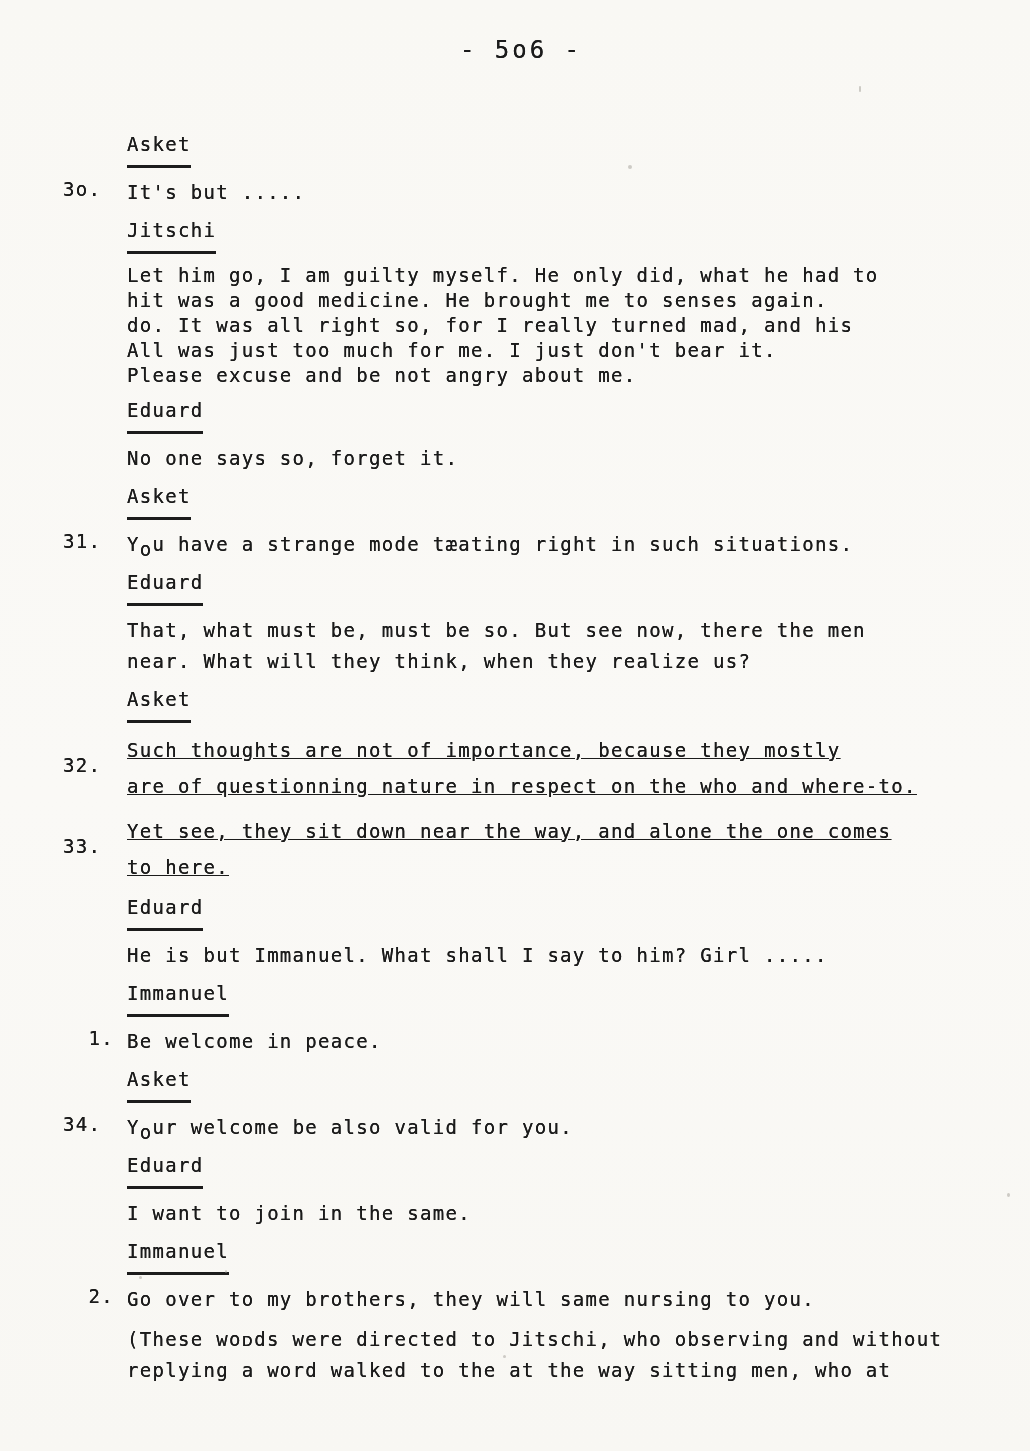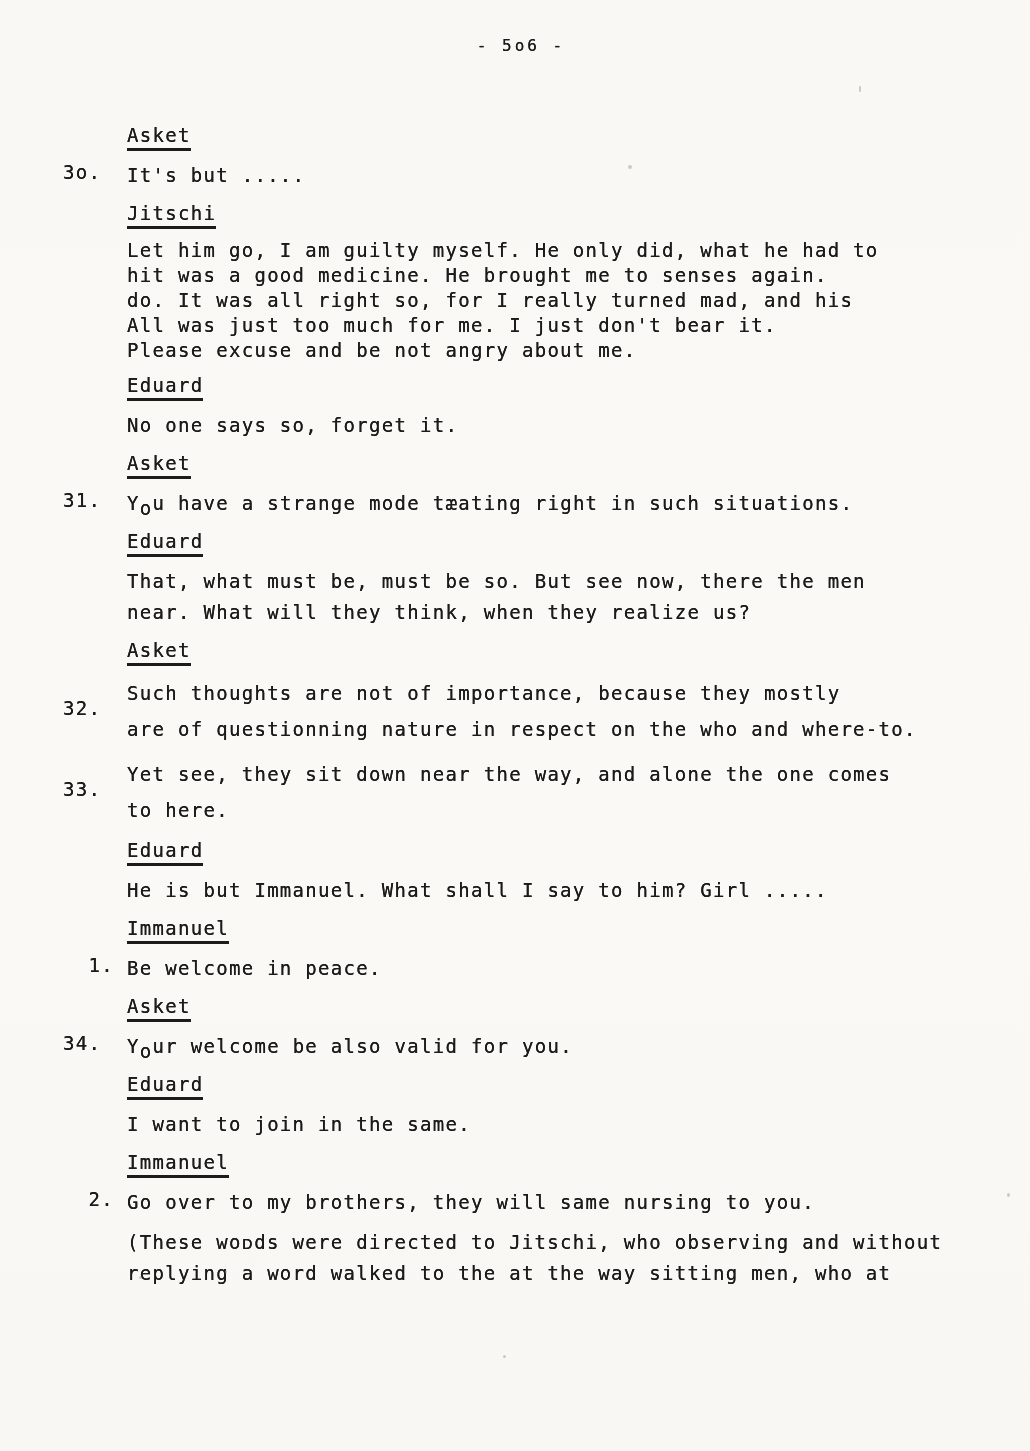--- a/index.html
+++ b/index.html
@@ -17,42 +17,42 @@
     color: #1b1b1b;
     font-family: "DejaVu Sans Mono", "Liberation Mono", monospace;
     font-size: 19px;
     letter-spacing: 1.3px;
     text-shadow: 0 0 0.5px currentColor;
     overflow: hidden;
   }
   .header {
     padding-top: 36px;
     text-align: center;
-    font-size: 16px;
+    font-size: 24px;
     letter-spacing: 3px;
     margin-bottom: 67px;
     padding-left: 12px;
   }
   .doc-body {
     padding-left: 63px;
     padding-right: 36px;
   }
   .block { margin-bottom: 9px; }
   .line {
     line-height: 31px;
     white-space: pre;
   }
   .tight .line { line-height: 25px; }
-  .wide  .line { line-height: 36px; }
+  .wide  .line { line-height: 36px; text-decoration: underline; }
   .speaker, .paragraph { margin-left: 64px; }
   .speaker-name {
     display: inline-block;
     line-height: 26px;
     border-bottom: 3px solid #1c1c1c;
-    padding-bottom: 0;
+    padding-bottom: 8px;
   }
   .numbered { display: flex; align-items: center; }
   .num {
     flex: 0 0 64px;
     white-space: pre;
     line-height: 31px;
     position: relative;
     top: -3px;
   }
   .wide .num { line-height: 36px; }

